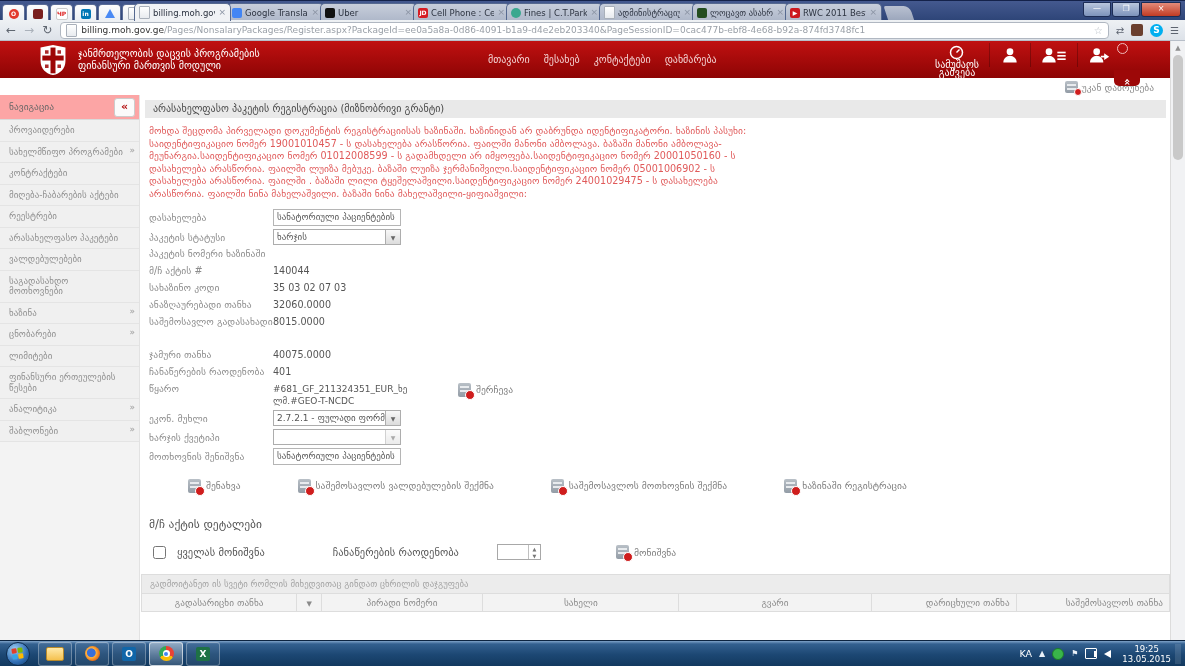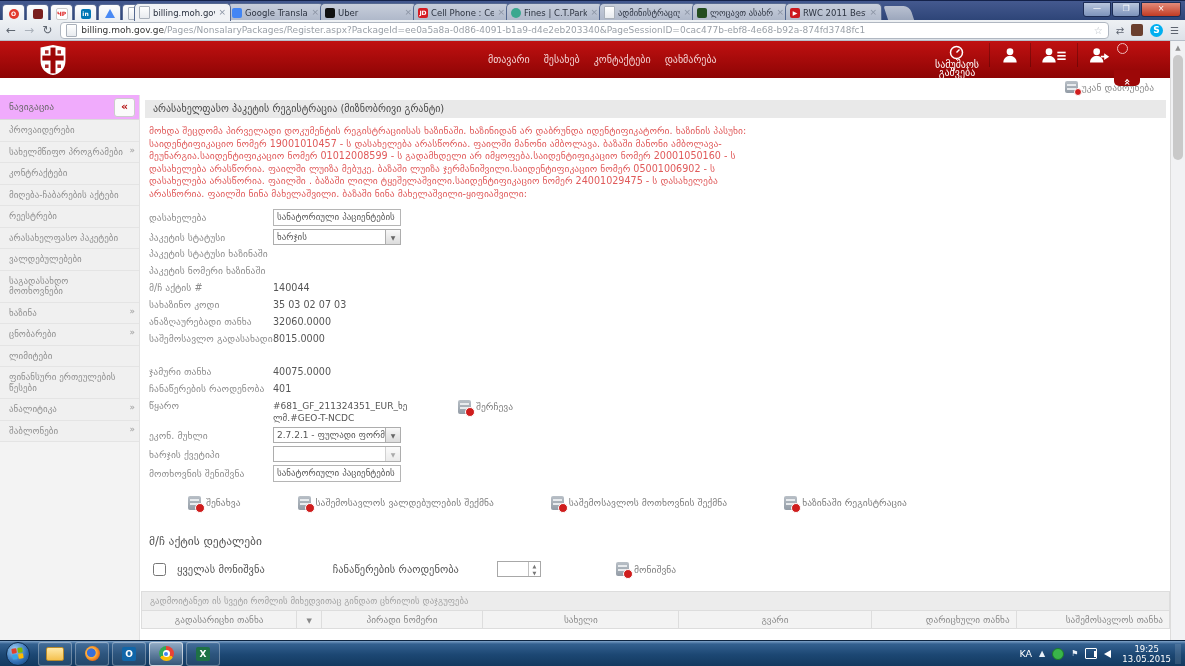--- a/index.html
+++ b/index.html
@@ -42,21 +42,21 @@
   .hdricons{position:absolute;right:48px;top:2px;display:flex;align-items:flex-start;}
   .hico{padding:2px 10px;border-left:1px solid rgba(0,0,0,.25);display:flex;flex-direction:column;align-items:center;}
   .hico:first-child{border-left:none;}
   .runlbl{font-size:10px;color:#fff;line-height:7.5px;text-align:center;margin-top:1px;}
   .globe{position:absolute;right:42px;top:2px;width:11px;height:11px;border:1.5px solid #f0baba;border-radius:50%;box-sizing:border-box;}
   .chevtab{position:absolute;right:30px;top:29px;width:26px;height:16px;background:#9d0808;border-radius:0 0 5px 5px;color:#fff;text-align:center;z-index:5;}
   .chevtab span{display:inline-block;transform:rotate(90deg);font-size:11px;font-weight:bold;line-height:14px;}
 
   
   .sidebar{position:absolute;left:0;top:95px;width:140px;bottom:26px;background:#f3f3f3;border-right:1px solid #e2e2e2;box-sizing:border-box;}
-  .navhead{height:24px;background:#f0abfc;border-bottom:1px solid #dadada;font-size:9.5px;color:#666;line-height:24px;padding-left:9px;position:relative;}
+  .navhead{height:24px;background:#fca5a5;border-bottom:1px solid #dadada;font-size:9.5px;color:#666;line-height:24px;padding-left:9px;position:relative;}
   .collapse{position:absolute;right:4px;top:3px;width:19px;height:17px;background:#fbfbfb;border:1px solid #ccc;border-radius:3px;color:#b30b0b;font-weight:bold;font-size:11px;text-align:center;line-height:15px;}
   .sitem{position:relative;font-size:9px;color:#8f8f8f;padding:5px 14px 5px 9px;border-bottom:1px solid #e4e4e4;background:#f0f0f0;line-height:10.5px;}
   .sitem .arr{position:absolute;right:4px;top:3px;color:#9a9a9a;font-size:9px;}
 
   
   .main{position:absolute;left:141px;top:78px;right:15px;bottom:26px;background:#fff;overflow:hidden;}
   .backrow{position:absolute;top:3px;right:16px;display:flex;align-items:center;gap:4px;font-size:9.5px;color:#8a8a8a;}
   .ptitle{margin:22px 4px 0 4px;height:18px;background:#e9e9e9;font-size:10px;color:#4a4a4a;line-height:18px;padding-left:8px;}
   .errtxt{margin:7px 4px 0 8px;width:600px;font-size:9.6px;line-height:12.6px;color:#e05a5a;}
   .formarea{margin:8px 0 0 8px;}
@@ -202,20 +202,24 @@
     <span class="extico">☰</span>
   </div>
 
   <div class="redhdr">
     <svg class="logo" viewBox="0 0 32 36">
       <path d="M16 1 L30 4 V19 C30 28 24 33 16 35 C8 33 2 28 2 19 V4 Z" fill="#fff"></path>
       <rect x="13.2" y="4" width="5.6" height="29" fill="#9d0606"></rect>
       <rect x="4" y="13" width="24" height="5.6" fill="#9d0606"></rect>
       <path d="M7 7 h4 v4 h-4z M21 7 h4 v4 h-4z M7 23 h4 v4 h-4z M21 23 h4 v4 h-4z" fill="#9d0606" opacity=".85"></path>
     </svg>
+    <div class="orgname">
+      <div>ჯანმრთელობის დაცვის პროგრამების</div>
+      <div>ფინანსური მართვის მოდული</div>
+    </div>
     <div class="sitemenu">
       <span>მთავარი</span>
       <span>შესახებ</span>
       <span>კონტაქტები</span>
       <span>დახმარება</span>
     </div>
     <div class="hdricons">
       <div class="hico">
         <svg width="15" height="15" viewBox="0 0 20 20">
           <circle cx="10" cy="10" r="8" fill="none" stroke="#fff" stroke-width="2"></circle>
@@ -288,24 +292,20 @@
       <div class="frow">
         <div class="flabel">დასახელება</div>
         <input class="tbox" value="სანატორიული პაციენტების მკურნალო" style="">
       </div>
       <div class="frow">
         <div class="flabel">პაკეტის სტატუსი</div>
         <div class="sel">
             <span class="txt">ხარჯის</span>
             <span class="btn">▼</span>
           </div>
-      </div>
-      <div class="frow" style="margin-bottom:6px;">
-        <div class="flabel st">პაკეტის სტატუსი ხაზინაში</div>
-        <div class="sval"></div>
       </div>
       <div class="frow" style="margin-bottom:6px;">
         <div class="flabel st">პაკეტის ნომერი ხაზინაში</div>
         <div class="sval"></div>
       </div>
       <div class="frow" style="margin-bottom:6px;">
         <div class="flabel st">მ/ჩ აქტის #</div>
         <div class="sval">140044</div>
       </div>
       <div class="frow" style="margin-bottom:6px;">

